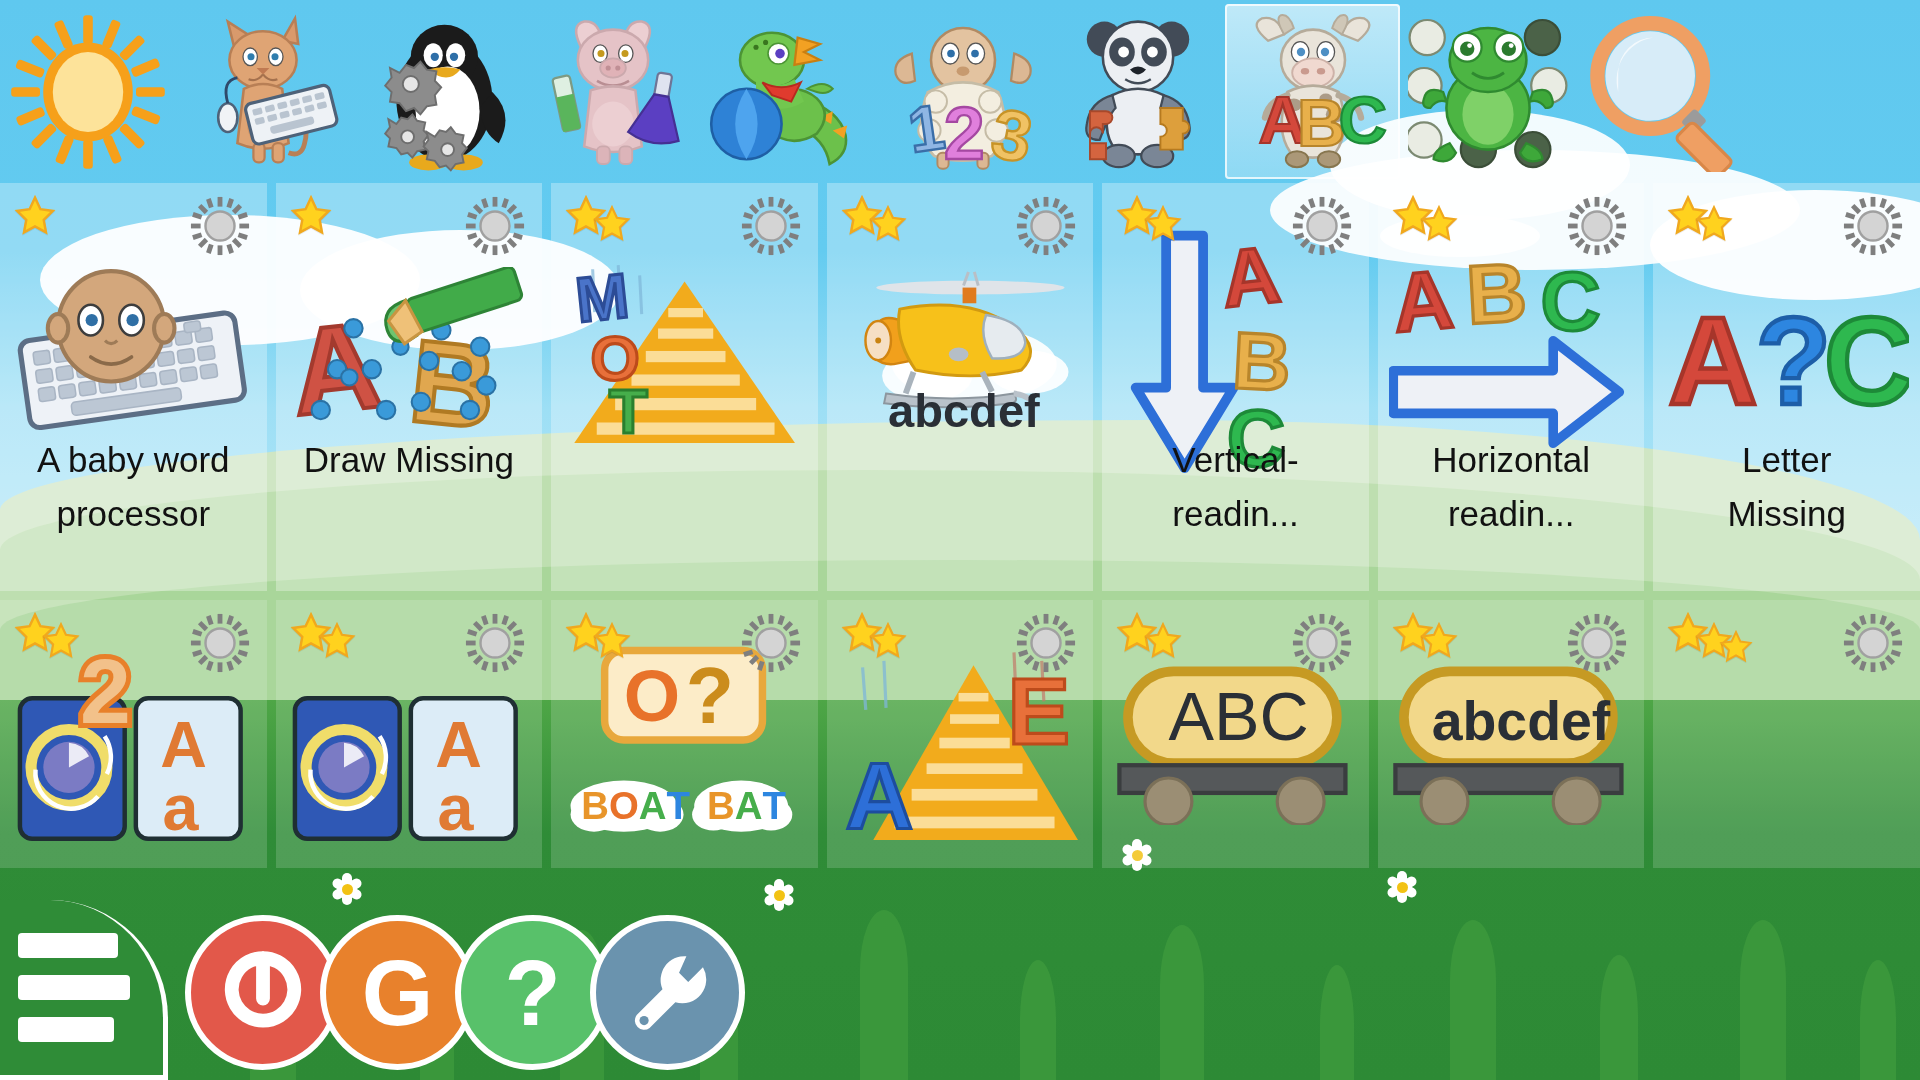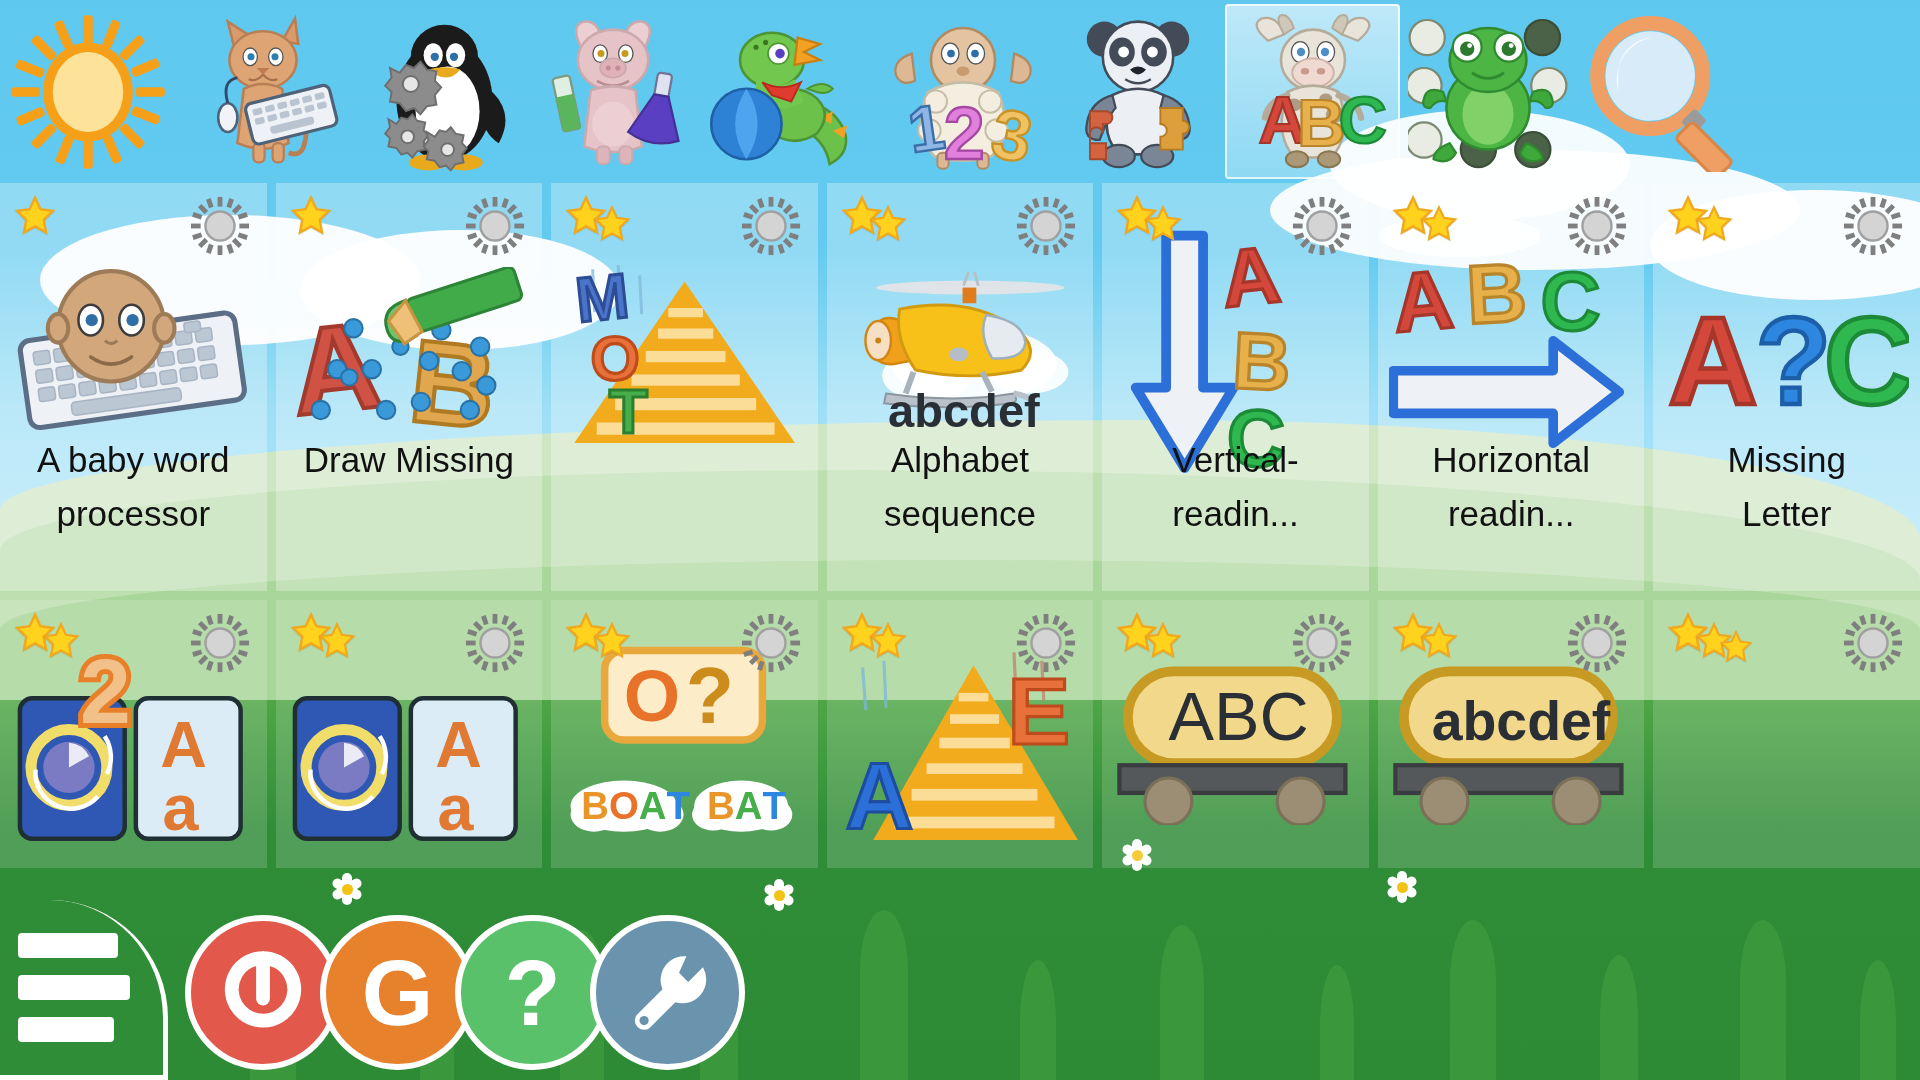--- a/index.html
+++ b/index.html
@@ -661,24 +661,20 @@
         <circle cx="42" cy="76" r="3" fill="#c98312"></circle>
         <path d="M64 44 q70 -14 116 18 q30 22 8 44 q-50 12 -108 0 q-22 -32 -16 -62z" fill="#f7c11a" stroke="#d29a11" stroke-width="3"></path>
         <path d="M152 50 q38 6 40 28 q-2 18 -34 16 q-14 -24 -6 -44z" fill="#e6ebef" stroke="#9fb0bd" stroke-width="2.5"></path>
         <ellipse cx="124" cy="90" rx="10" ry="7" fill="#b5bec7"></ellipse>
         <path d="M78 108 l-8 22 M148 108 l10 20" stroke="#a9b3bc" stroke-width="6"></path>
         <path d="M50 130 q70 10 130 0 q6 8 -2 10 q-66 8 -130 0z" fill="#b9c2ca" stroke="#8c969e" stroke-width="2"></path>
         <path d="M180 130 q18 2 22 14" stroke="#b9c2ca" stroke-width="6" fill="none"></path>
         <text x="52" y="164" font-size="48" font-family="Liberation Sans, sans-serif" font-weight="bold" fill="#2a2f36">abcdef</text>
       </svg>
     </div>
-    <div class="title">
-      <span>Alphabet</span>
-      <span>sequence</span>
-    </div>
   </div>
 
   <div class="card r1">
     <div class="wash"></div>
     <div class="stars">
       <svg class="star" viewBox="0 0 24 24">
           <path d="M12 1.5l3.1 6.6 7.1 1-5.2 5.1 1.3 7.2-6.3-3.4-6.3 3.4 1.3-7.2L1.8 9.1l7.1-1z" fill="#ffd21e" stroke="#f0a81e" stroke-width="1.4"></path>
         </svg>
       <svg class="star" viewBox="0 0 24 24">
           <path d="M12 1.5l3.1 6.6 7.1 1-5.2 5.1 1.3 7.2-6.3-3.4-6.3 3.4 1.3-7.2L1.8 9.1l7.1-1z" fill="#ffd21e" stroke="#f0a81e" stroke-width="1.4"></path>
@@ -796,22 +792,22 @@
       <circle cx="32" cy="32" r="15" fill="#d4d4d4" stroke="#a0a0a0" stroke-width="2.5"></circle>
     </svg>
     <div class="thumb">
       <svg viewBox="0 0 230 130">
         <text x="4" y="112" font-size="116" font-family="Liberation Sans, sans-serif" font-weight="bold" fill="#d4483b" stroke="#a6352a" stroke-width="4">A</text>
         <text x="86" y="112" font-size="116" font-family="Liberation Sans, sans-serif" font-weight="bold" fill="#2d86e0" stroke="#1d5ea8" stroke-width="4">?</text>
         <text x="150" y="112" font-size="116" font-family="Liberation Sans, sans-serif" font-weight="bold" fill="#2eb84f" stroke="#1d8a38" stroke-width="4">C</text>
       </svg>
     </div>
     <div class="title">
+      <span>Letter</span>
       <span>Missing</span>
-      <span>Letter</span>
     </div>
   </div>
 
   <div class="card r2">
     <div class="wash"></div>
     <div class="stars">
       <svg class="star" viewBox="0 0 24 24">
           <path d="M12 1.5l3.1 6.6 7.1 1-5.2 5.1 1.3 7.2-6.3-3.4-6.3 3.4 1.3-7.2L1.8 9.1l7.1-1z" fill="#ffd21e" stroke="#f0a81e" stroke-width="1.4"></path>
         </svg>
       <svg class="star" viewBox="0 0 24 24">

